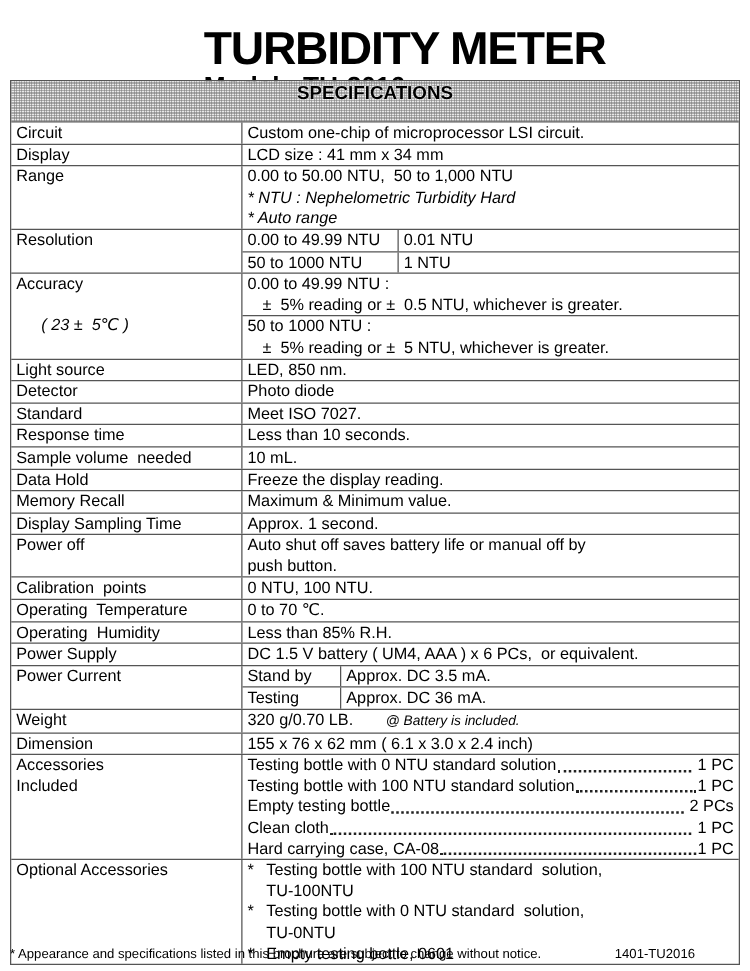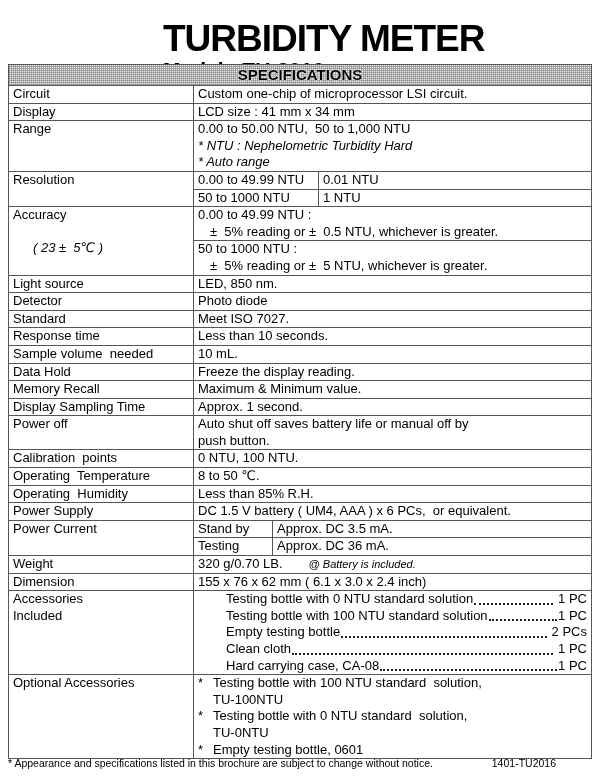--- a/index.html
+++ b/index.html
@@ -18,21 +18,21 @@
   }
   .doc-model{font-size:21px;font-weight:bold;line-height:20px;margin-top:1px;}
 
   
   .spec-table{
     position:absolute;left:8px;top:64px;width:584px;
     border:1px solid #555;box-sizing:border-box;
     font-size:13px;line-height:16.6px;
   }
   .spec-header{
-    height:20px;line-height:20px;text-align:center;
+    height:32px;line-height:20px;text-align:center;
     font-size:15px;font-weight:bold;
     background-color:#e9e9e9;
     background-image:
       repeating-linear-gradient(90deg, rgba(120,120,120,.55) 0 1px, transparent 1px 2px),
       repeating-linear-gradient(0deg, rgba(120,120,120,.55) 0 1px, transparent 1px 2px);
     text-shadow:0 0 2px #fff,0 0 1px #fff;
   }
   .row{display:grid;grid-template-columns:185px 1fr;border-top:1px solid #555;}
   .lbl{padding:0 4px;border-right:1px solid #555;box-sizing:border-box;}
   .val{padding:0 4px;}
@@ -51,21 +51,21 @@
 
   
   .acc-block{padding:0 4px;}
   .acc-block + .acc-block{border-top:1px solid #555;}
 
   
   .wnote{font-style:italic;font-size:11px;margin-left:26px;}
 
   
   .acc-line{display:flex;align-items:flex-end;}
-  .acc-name{white-space:pre;margin-left:28px;}
+  .acc-name{white-space:pre;}
   .leader{flex:1;border-bottom:2px dotted #222;margin:0 1px 3px 1px;min-width:8px;}
   .acc-qty{white-space:pre;}
 
   
   .opt-line{display:flex;}
   .opt-bullet{width:15px;flex:none;}
   .opt-cont{padding-left:15px;}
 
   
   .doc-footer{
@@ -184,21 +184,21 @@
     </div>
   </div>
 
   <div class="row">
     <div class="lbl" data-bind="specs.calibration.label">Calibration  points</div>
     <div class="val" data-bind="specs.calibration.value">0 NTU, 100 NTU.</div>
   </div>
 
   <div class="row">
     <div class="lbl" data-bind="specs.op_temp.label">Operating  Temperature</div>
-    <div class="val" data-bind="specs.op_temp.value">8 to 50 ℃.</div>
+    <div class="val" data-bind="specs.op_temp.value">0 to 70 ℃.</div>
   </div>
 
   <div class="row">
     <div class="lbl" data-bind="specs.op_humidity.label">Operating  Humidity</div>
     <div class="val" data-bind="specs.op_humidity.value">Less than 85% R.H.</div>
   </div>
 
   <div class="row">
     <div class="lbl" data-bind="specs.power_supply.label">Power Supply</div>
     <div class="val" data-bind="specs.power_supply.value">DC 1.5 V battery ( UM4, AAA ) x 6 PCs,  or equivalent.</div>

